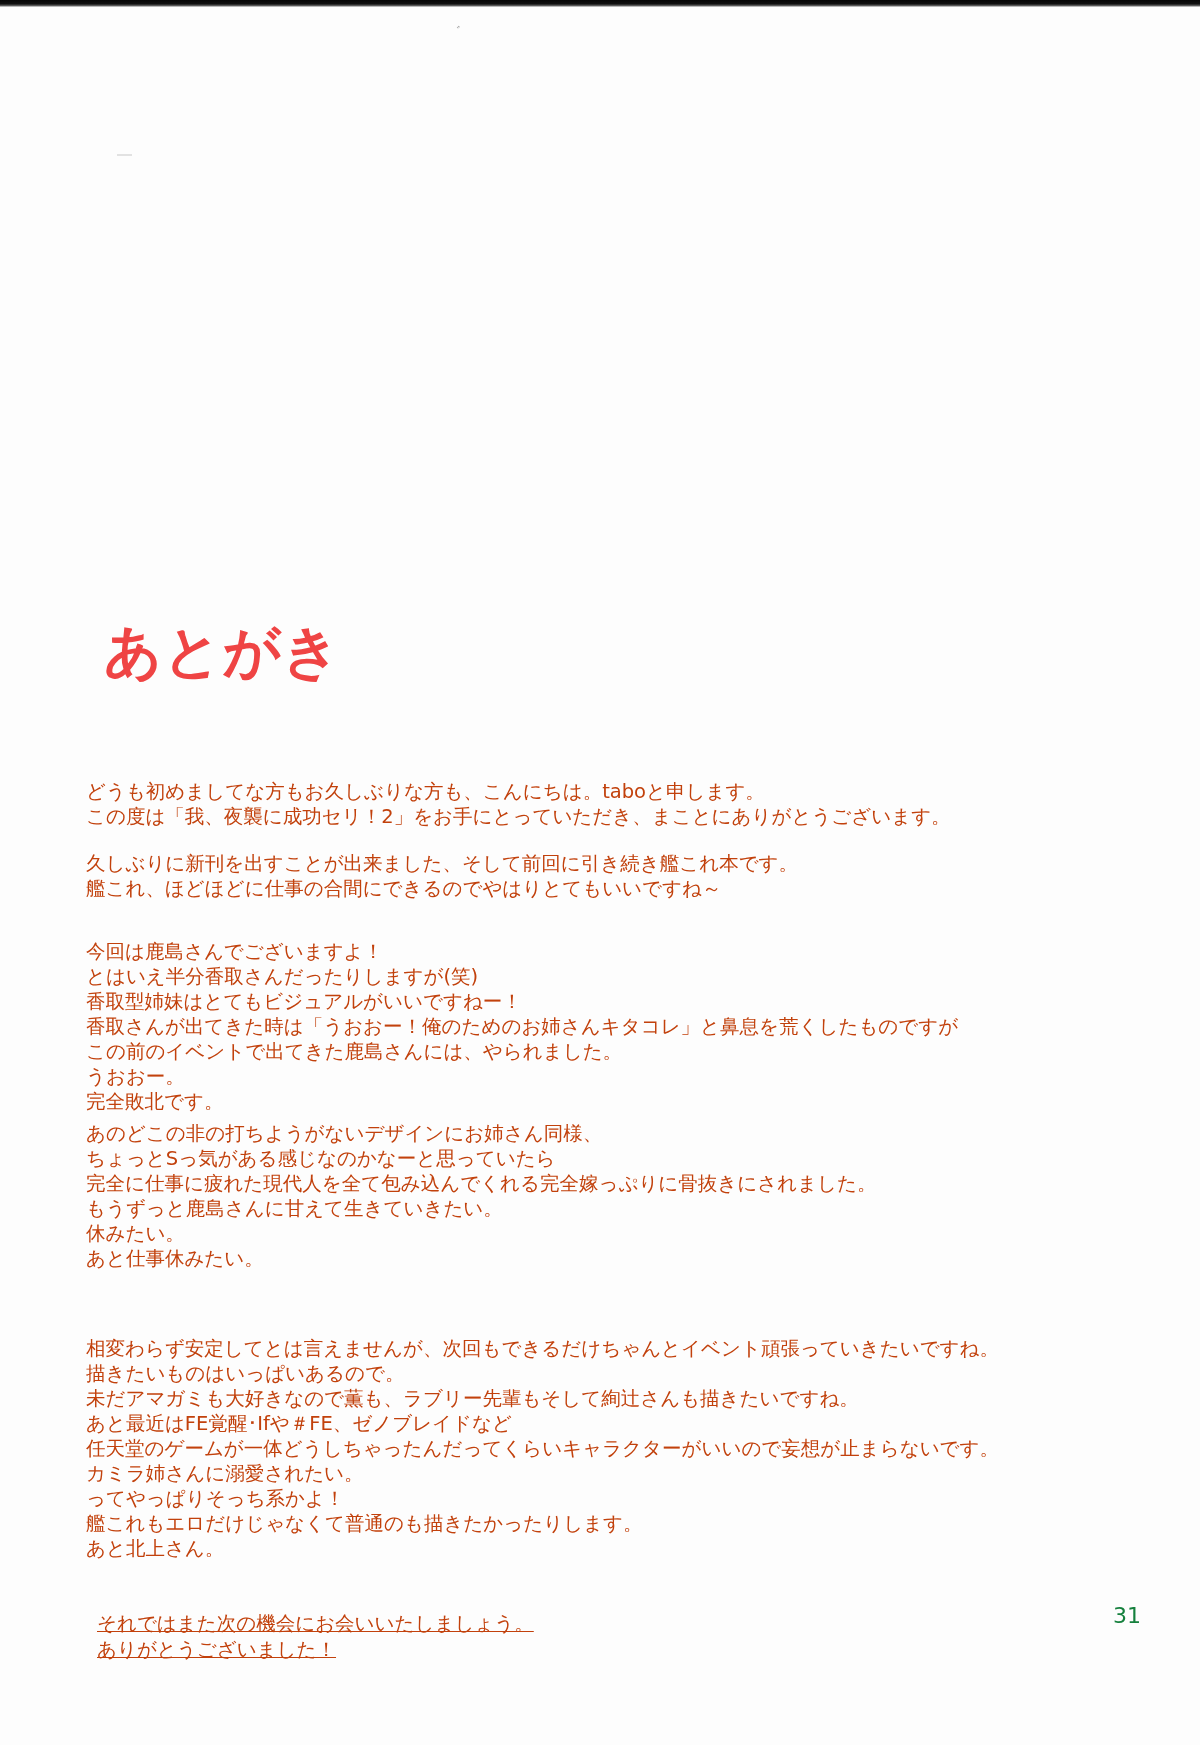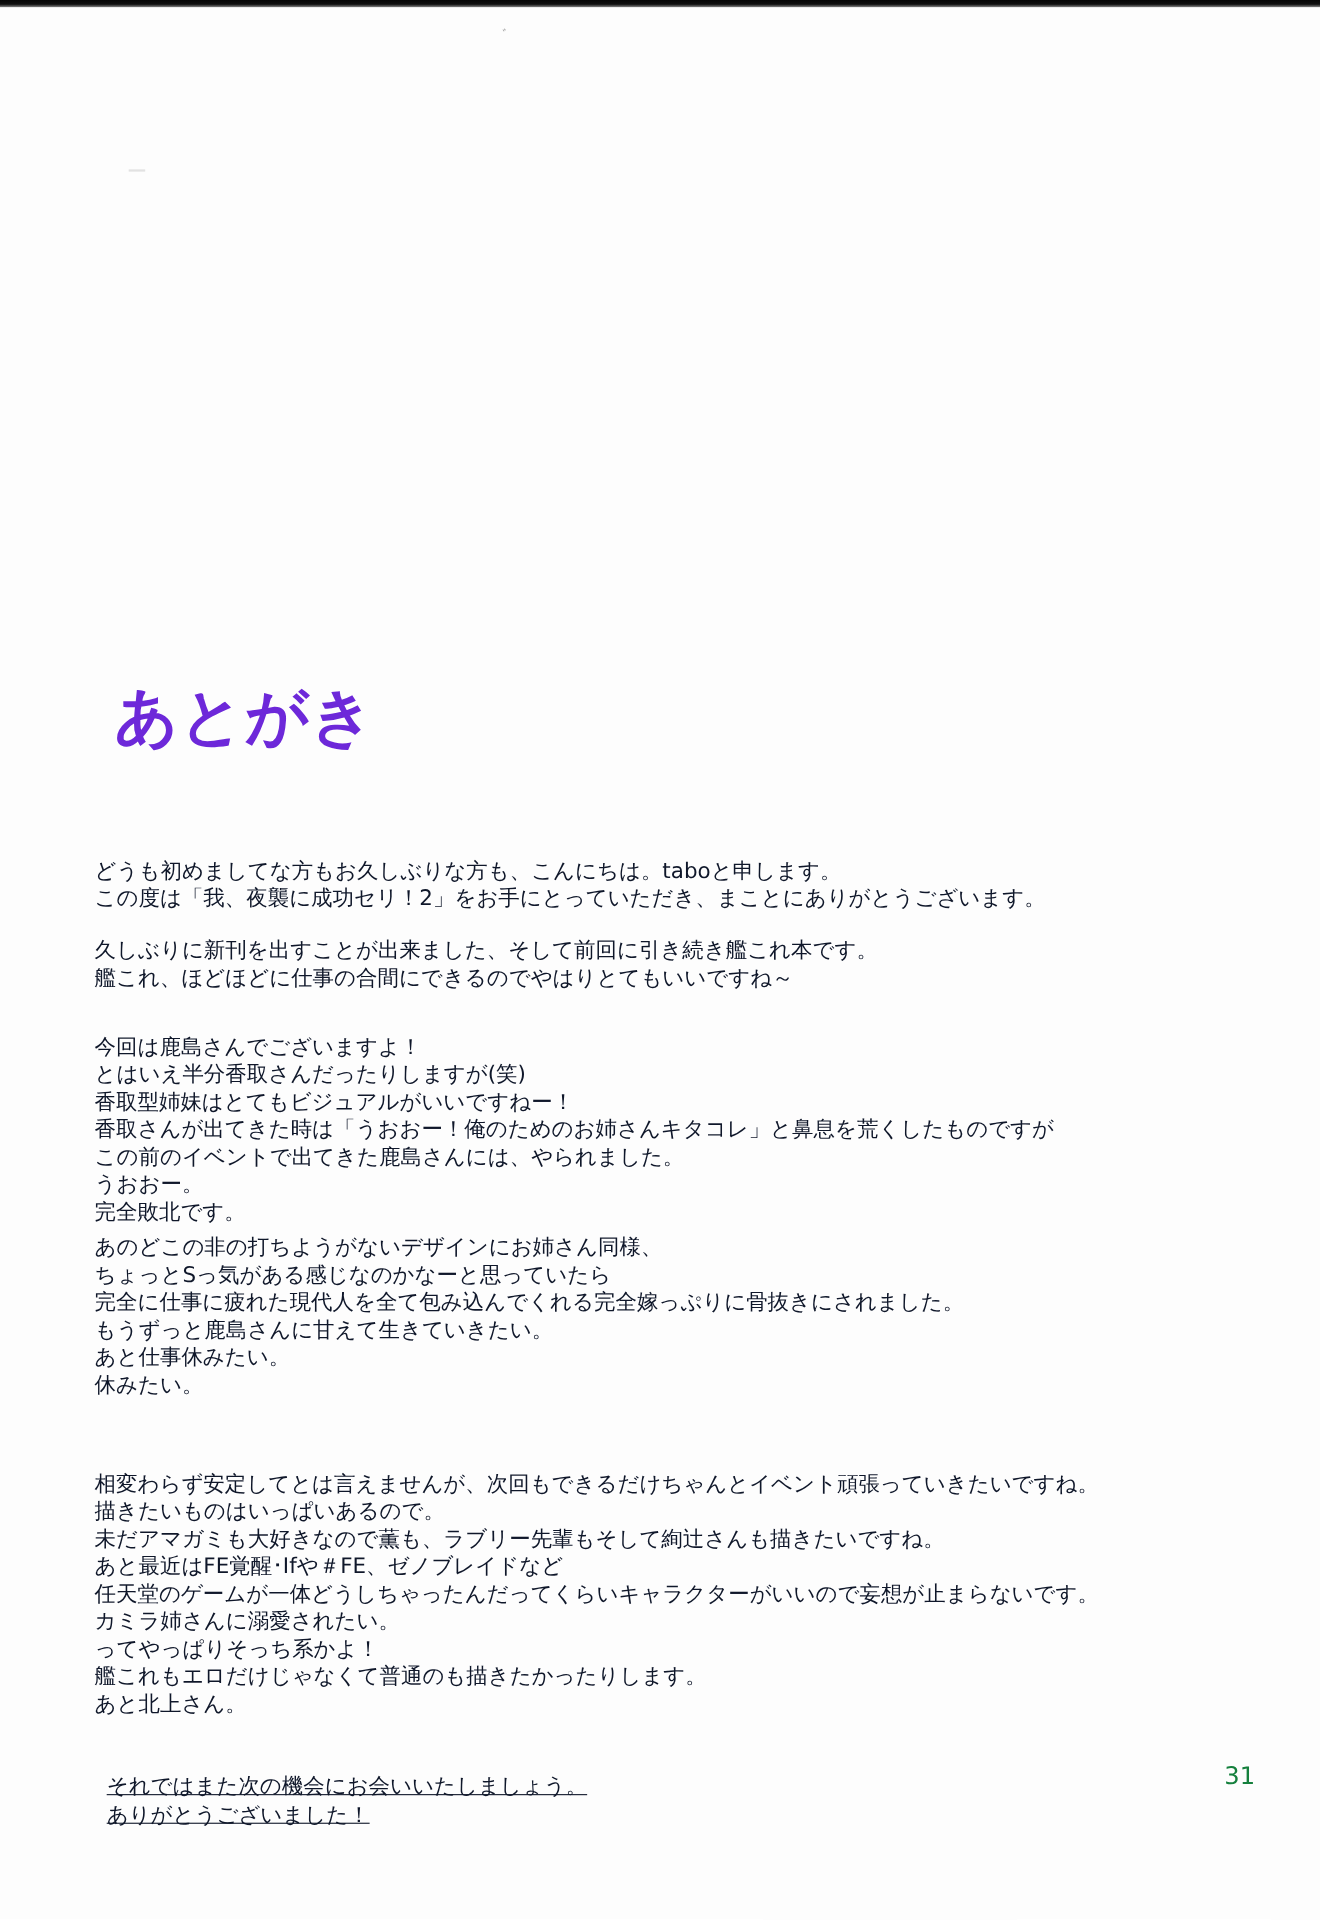--- a/index.html
+++ b/index.html
@@ -32,29 +32,29 @@
     left: 117px; top: 154px;
     width: 15px; height: 2px;
     background: #e2e2e2;
   }
   .title {
     position: absolute;
     left: 104px; top: 576px;
     font-size: 57px;
     font-weight: bold;
     letter-spacing: 1px;
-    color: #6d28d9;
+    color: #ef4444;
     white-space: nowrap;
   }
   .para {
     position: absolute;
     left: 86px;
     font-size: 19.5px;
     line-height: 25px;
-    color: #0f172a;
+    color: #c2410c;
     white-space: nowrap;
   }
   .para .line { height: 25px; }
   .p1 { top: 779px; }
   .p2 { top: 851px; }
   .p3 { top: 939px; }
   .p4 { top: 1121px; }
   .p5 { top: 1336px; }
   .p6 { top: 1611px; left: 97px; text-decoration: underline; }
   .p6 .line { height: 26px; line-height: 26px; }
@@ -94,22 +94,22 @@
     <div class="line">この前のイベントで出てきた鹿島さんには、やられました。</div>
     <div class="line">うおおー。</div>
     <div class="line">完全敗北です。</div>
   </div>
 
   <div class="para p4">
     <div class="line">あのどこの非の打ちようがないデザインにお姉さん同様、</div>
     <div class="line">ちょっとSっ気がある感じなのかなーと思っていたら</div>
     <div class="line">完全に仕事に疲れた現代人を全て包み込んでくれる完全嫁っぷりに骨抜きにされました。</div>
     <div class="line">もうずっと鹿島さんに甘えて生きていきたい。</div>
+    <div class="line">休みたい。</div>
     <div class="line">あと仕事休みたい。</div>
-    <div class="line">休みたい。</div>
   </div>
 
   <div class="para p5">
     <div class="line">相変わらず安定してとは言えませんが、次回もできるだけちゃんとイベント頑張っていきたいですね。</div>
     <div class="line">描きたいものはいっぱいあるので。</div>
     <div class="line">未だアマガミも大好きなので薫も、ラブリー先輩もそして絢辻さんも描きたいですね。</div>
     <div class="line">あと最近はFE覚醒･Ifや＃FE、ゼノブレイドなど</div>
     <div class="line">任天堂のゲームが一体どうしちゃったんだってくらいキャラクターがいいので妄想が止まらないです。</div>
     <div class="line">カミラ姉さんに溺愛されたい。</div>
     <div class="line">ってやっぱりそっち系かよ！</div>

